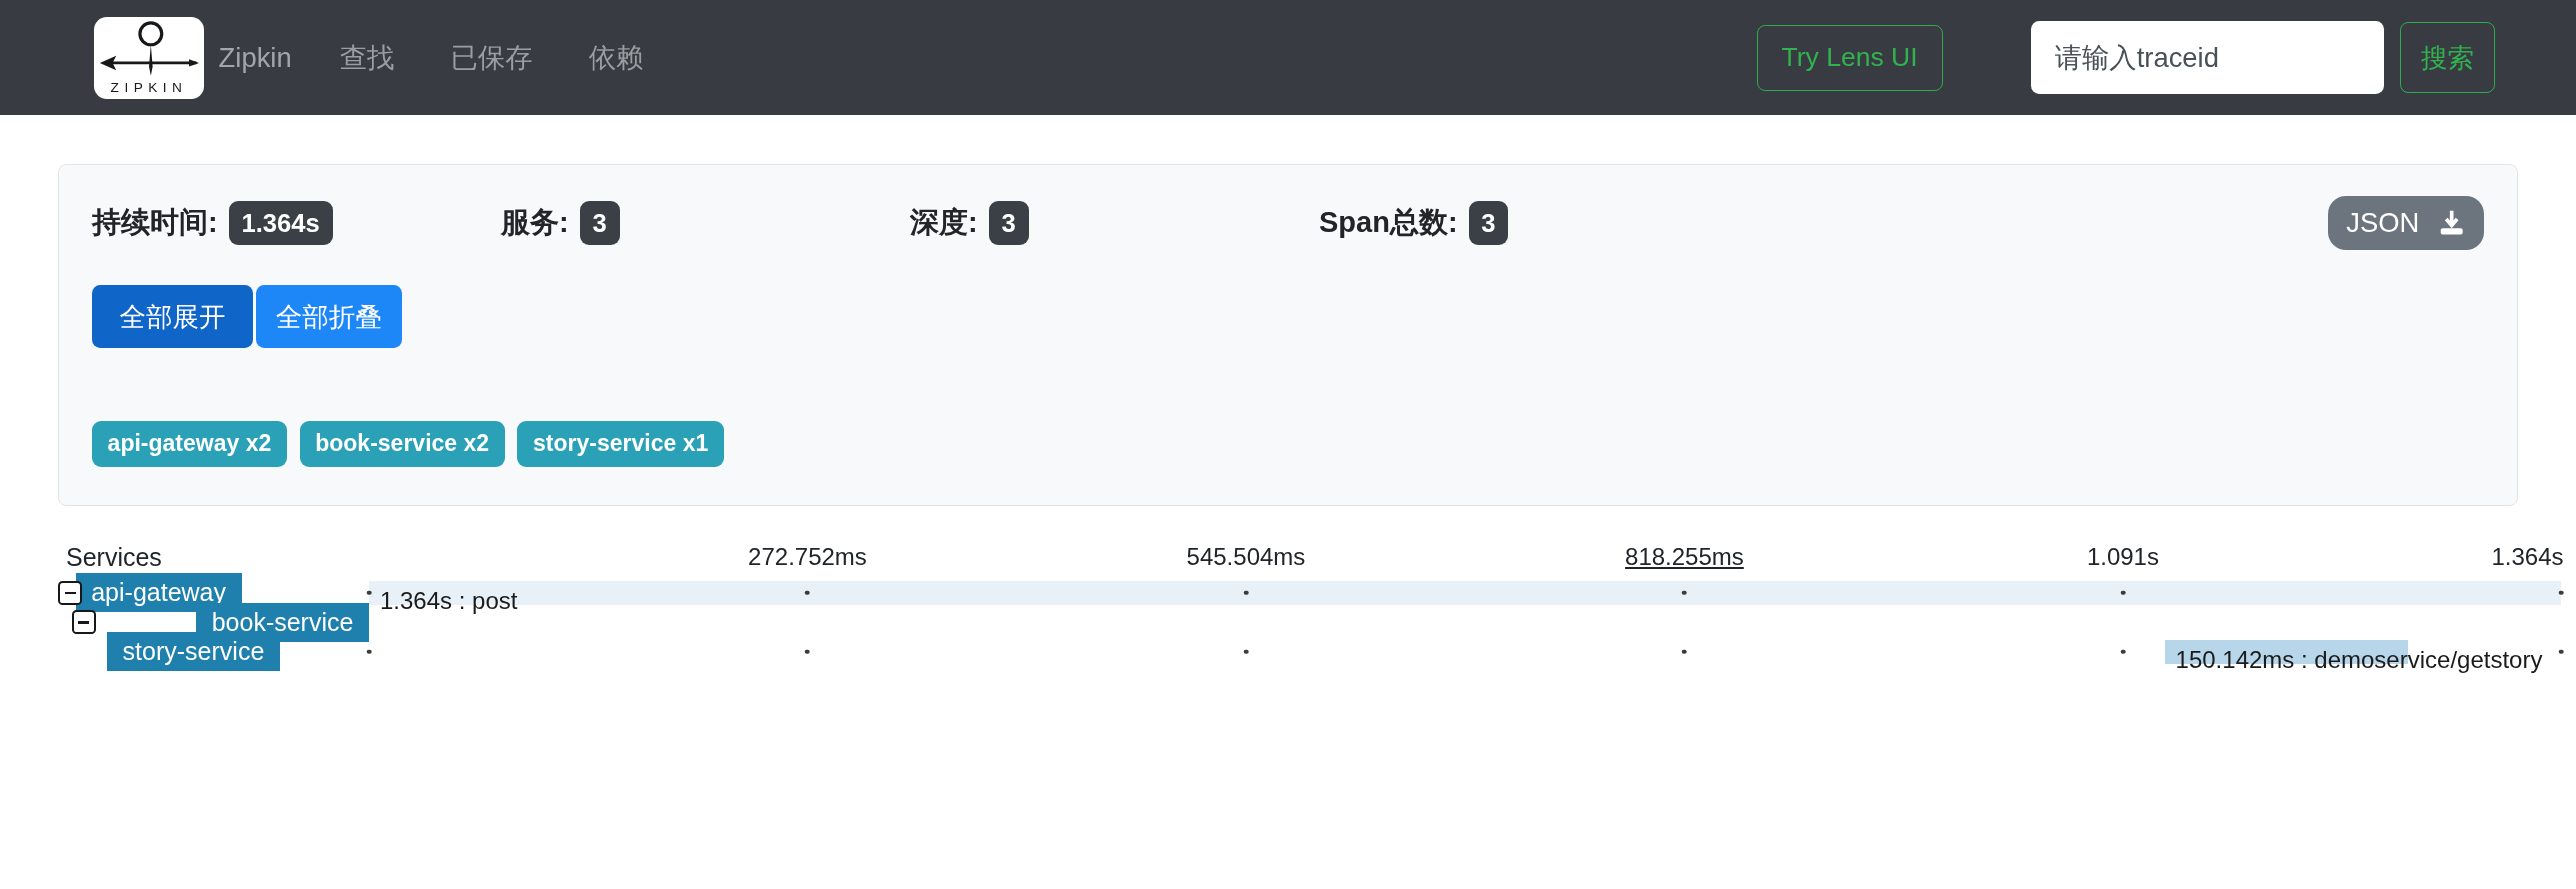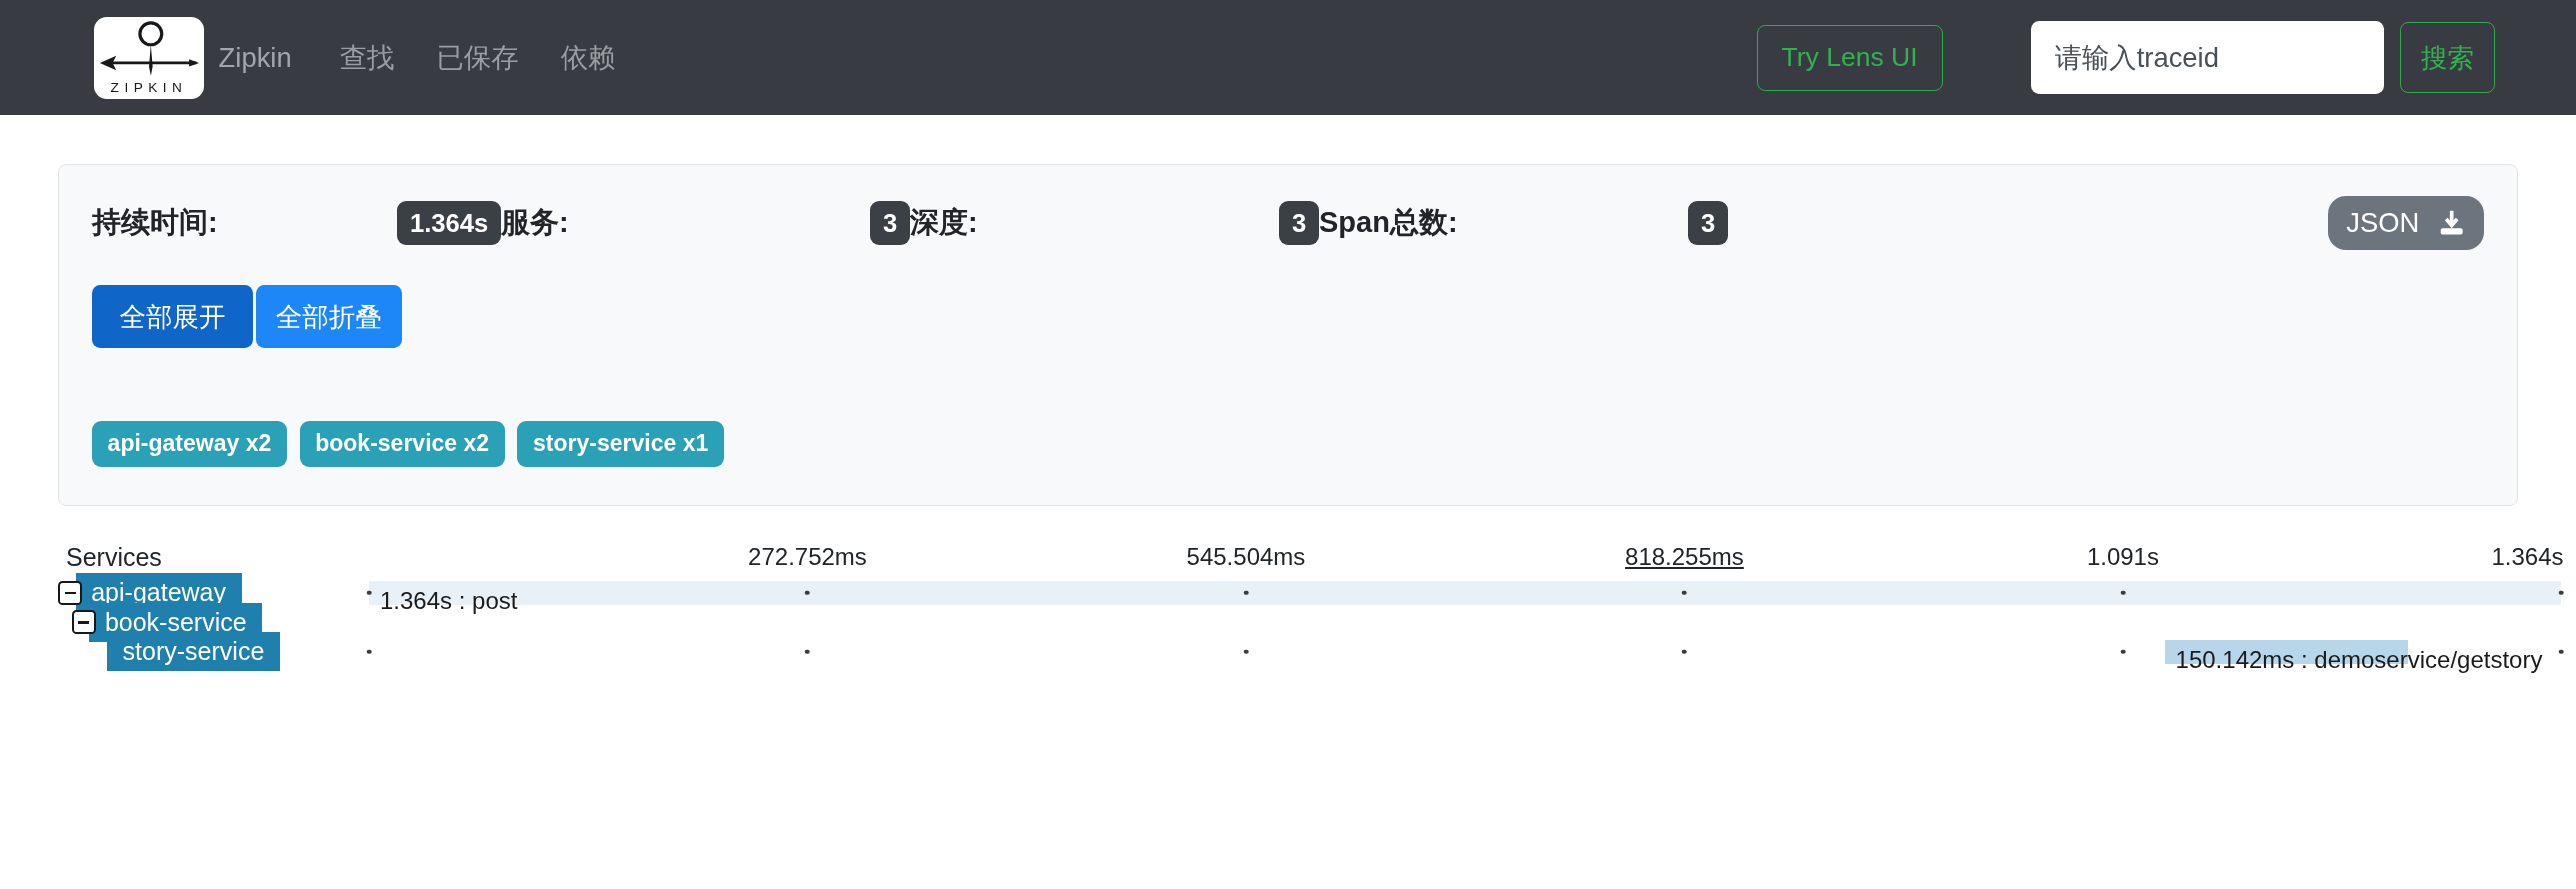--- a/index.html
+++ b/index.html
@@ -5,38 +5,38 @@
   * { margin:0; padding:0; box-sizing:border-box; }
   html,body { width:2576px; height:889px; background:#ffffff;
               font-family:"Liberation Sans","DejaVu Sans",sans-serif; overflow:hidden; }
 
   
   .navbar { height:115px; background:#383c42; display:flex; align-items:center;
             padding:0 81px 0 94px; }
   .logo-box { width:110px; height:82px; background:#ffffff; border-radius:12.8px;
               display:flex; align-items:center; justify-content:center; flex:none; cursor:pointer; }
   .brand { color:#a2a5a9; font-size:27.4px; margin-left:14.6px; cursor:pointer; }
-  .nav-links { display:flex; margin-left:48px; gap:42px; }
+  .nav-links { display:flex; margin-left:48px; gap:56px; }
   .nav-link { color:#9a9da1; font-size:27.4px; cursor:pointer; }
   .nav-spacer { flex:1; }
   .btn-outline-green { background:transparent; border:1.8px solid #2eae4b; color:#31b24e;
                        font-size:26.5px; border-radius:8.2px; padding:16.5px 24px;
                        font-family:inherit; cursor:pointer; }
   .trace-input { margin-left:88px; width:353px; height:73px; border:none; border-radius:8.2px;
                  background:#ffffff; font-size:27.4px; padding:0 24px; color:#212529;
                  font-family:inherit; }
   .trace-input::placeholder { color:#495057; opacity:1; }
   .search-btn { margin-left:16.5px; padding:16.5px 20px; }
 
   
   .main { padding-top:49px; }
   .card { margin:0 58px; background:#f8f9fa; border:0.9px solid #e2e4e6; border-radius:8.2px;
           padding:31px 33px 20px 33px; }
   .stats-row { display:flex; align-items:center; }
-  .stat { width:409px; flex:none; display:flex; align-items:center;justify-content:space-between; }
+  .stat { width:409px; flex:none; display:flex; align-items:center; }
   .stat-label { font-size:29px; font-weight:bold; color:#212529; }
   .stat-badge { background:#3b4046; color:#ffffff; font-size:25.6px; font-weight:bold;
                 border-radius:9.1px; padding:7.3px 12.8px; margin-left:11px; }
   .json-btn { margin-left:auto; background:#6c757d; border:none; color:#ffffff;
               font-size:27.4px; border-radius:18px; padding:11px 18.3px; display:flex;
               align-items:center; gap:19px; font-family:inherit; cursor:pointer; }
   .actions-row { margin-top:35px; display:flex; gap:3px; }
   .btn-blue { border:none; color:#ffffff; font-size:26.5px; border-radius:8.2px;
               padding:13.7px 27.4px; font-family:inherit; cursor:pointer; }
   .btn-expand { background:#1065c8; }
@@ -57,21 +57,21 @@
   .trace-row { position:relative; height:24px; margin-bottom:5.5px; }
   .row-services { position:absolute; left:0; top:0; bottom:0; width:311px; display:flex;
                   align-items:center; z-index:3; }
   .expander { width:24px; height:24px; border:2.7px solid #17181a; border-radius:4.6px;
               background:#ffffff; flex:none; display:flex; align-items:center;
               justify-content:center; margin-right:-6.4px; z-index:2; cursor:pointer; }
   .expander .minus { width:11px; height:2.7px; background:#17181a; }
   .svc-name { background:#1f7fad; color:#ffffff; font-size:25px; height:39px;
               display:flex; align-items:center; padding:0 15.6px; cursor:pointer;
               white-space:nowrap; }
-  .indent-1 { padding-left:13.7px; }
+  .indent-1 { padding-left:13.7px;justify-content:space-between; }
   .indent-2 { padding-left:49px; }
   .row-timeline { position:absolute; left:311px; right:0; top:0; bottom:0; }
   .span-bar { position:absolute; top:0; bottom:0; z-index:0; cursor:pointer; }
   .span-bar.textured {
       background-image:radial-gradient(circle, rgba(255,255,255,0.55) 1.2px, transparent 1.3px);
       background-size:6.4px 6.4px; }
   .bar-label { position:absolute; top:0; height:39px; line-height:39px; font-size:24px;
                color:#1b1b1b; white-space:nowrap; padding-left:11px; z-index:2; }
   .tick-dot { position:absolute; top:50%; width:4.6px; height:4.6px; border-radius:50%;
               background:#3c3c3c; transform:translate(-50%,-50%); z-index:1; }

